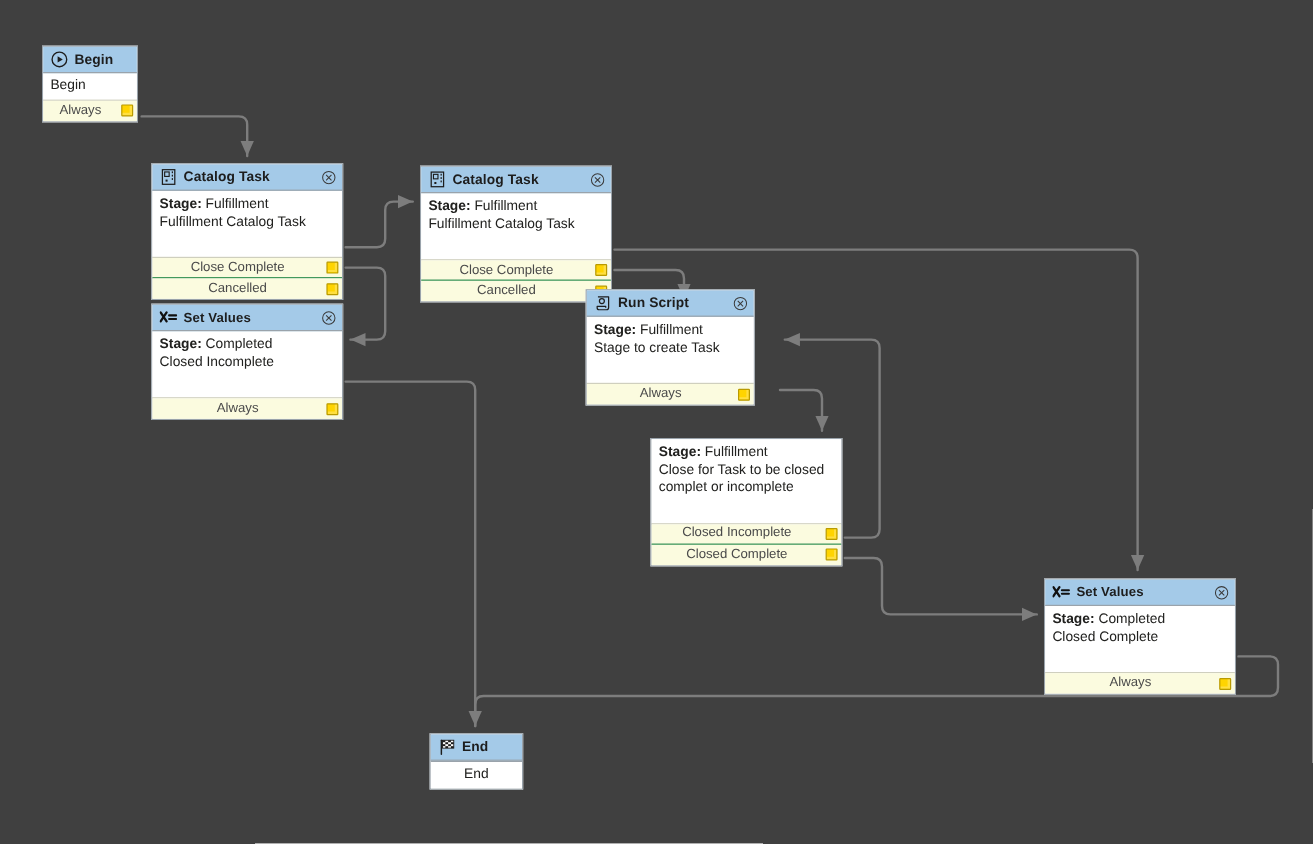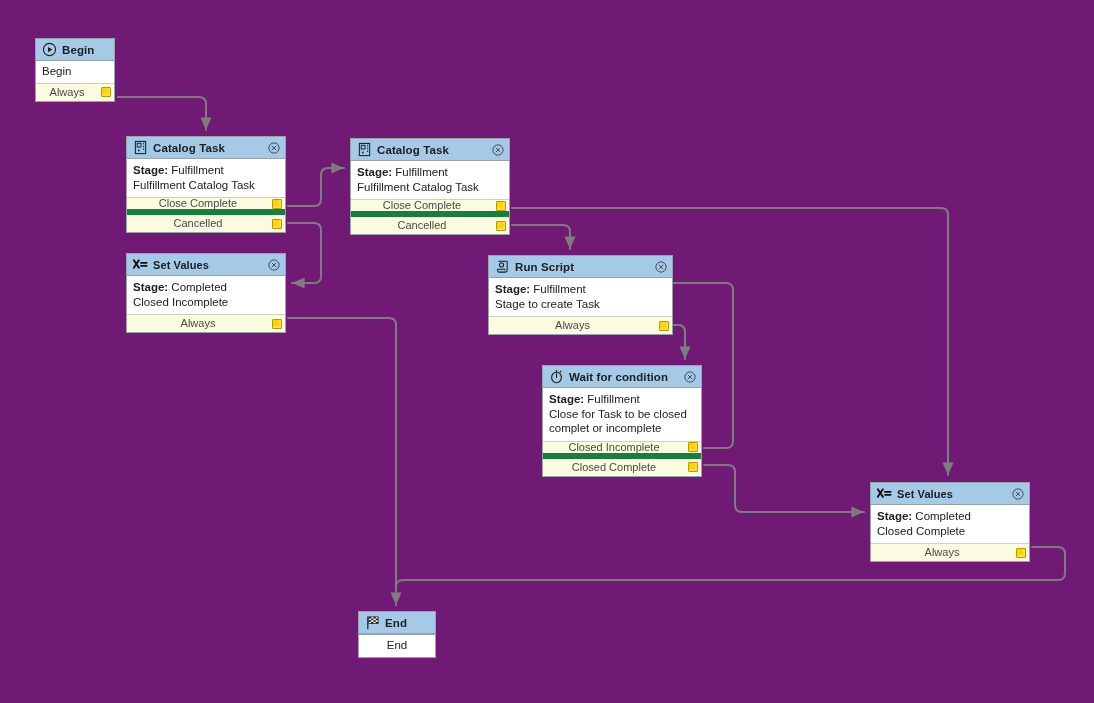--- a/index.html
+++ b/index.html
@@ -11,21 +11,21 @@
     width: 1094px;
     height: 703px;
     font-family: "Liberation Sans", sans-serif;
     -webkit-font-smoothing: antialiased;
   }
   #canvas {
     position: relative;
     width: 1094px;
     height: 703px;
     overflow: hidden;
-    background: #701a75;
+    background: #404040;
   }
   #wires {
     position: absolute;
     left: 0;
     top: 0;
     width: 1094px;
     height: 703px;
     pointer-events: none;
   }
   .node {
@@ -64,41 +64,41 @@
     position: absolute;
     right: 5px;
     top: 50%;
     transform: translateY(-50%);
     width: 12px;
     height: 12px;
     display: block;
   }
   .node-body {
     box-sizing: border-box;
-    padding: 4px 6px 5px 6px;
+    padding: 4px 6px 22px 6px;
     background: #ffffff;
     font-size: 11.5px;
     color: #21211f;
     line-height: 14.5px;
   }
   .node-body .line {
     white-space: nowrap;
   }
   .node-body .line b {
     font-weight: bold;
   }
   .ports {
     border-top: 1px solid #cfcfbe;
   }
   .port {
     position: relative;
     box-sizing: border-box;
     height: 17px;
     background: #fbfbdf;
-    border-bottom: 6px solid #15803d;
+    border-bottom: 1px solid #15803d;
     display: flex;
     align-items: center;
     justify-content: center;
   }
   .port:last-child {
     border-bottom: none;
   }
   .port .port-label {
     font-size: 11px;
     color: #4a4a4a;
@@ -272,21 +272,21 @@
       <div class="line">Closed Incomplete</div>
     </div>
     <div class="ports">
       <div class="port">
         <span class="port-label">Always</span>
         <span class="port-dot"></span>
       </div>
     </div>
   </div>
 
-  <div class="node" style="left:488px; top:255px; width:185px;">
+  <div class="node" style="left:488px; top:241px; width:141px;">
     <div class="node-header">
       <svg class="hdr-icon" viewBox="0 0 16 16">
         <path d="M3.5 2.5 L13 2.5 L13 12 Q13 14 11 14 L4.5 14 Q2.8 14 2.8 12.2 L2.8 11 L10.4 11 L10.4 12.2" fill="none" stroke="#1d1d1d" stroke-width="1.1" stroke-linejoin="round"></path>
         <circle cx="7" cy="6.3" r="2.2" fill="none" stroke="#1d1d1d" stroke-width="1.1"></circle>
       </svg>
       <span class="hdr-title">Run Script</span>
       <svg class="hdr-close" viewBox="0 0 14 14">
         <circle cx="7" cy="7" r="6" fill="none" stroke="#3a3a3a" stroke-width="1"></circle>
         <path d="M4.4 4.4 L9.6 9.6 M9.6 4.4 L4.4 9.6" stroke="#3a3a3a" stroke-width="1"></path>
       </svg>
@@ -300,33 +300,20 @@
     </div>
     <div class="ports">
       <div class="port">
         <span class="port-label">Always</span>
         <span class="port-dot"></span>
       </div>
     </div>
   </div>
 
   <div class="node" style="left:542px; top:365px; width:160px;">
-    <div class="node-header">
-      <svg class="hdr-icon" viewBox="0 0 16 16">
-        <ellipse cx="8" cy="9" rx="5.2" ry="5.6" fill="none" stroke="#1d1d1d" stroke-width="1.2"></ellipse>
-        <path d="M8 5.2 L8 9" stroke="#1d1d1d" stroke-width="1.2" stroke-linecap="round"></path>
-        <path d="M8 1.6 L8 3.4" stroke="#1d1d1d" stroke-width="1.3" stroke-linecap="round"></path>
-        <path d="M11.8 3.4 L12.8 2.3" stroke="#1d1d1d" stroke-width="1.1" stroke-linecap="round"></path>
-      </svg>
-      <span class="hdr-title">Wait for condition</span>
-      <svg class="hdr-close" viewBox="0 0 14 14">
-        <circle cx="7" cy="7" r="6" fill="none" stroke="#3a3a3a" stroke-width="1"></circle>
-        <path d="M4.4 4.4 L9.6 9.6 M9.6 4.4 L4.4 9.6" stroke="#3a3a3a" stroke-width="1"></path>
-      </svg>
-    </div>
     <div class="node-body">
       <div class="line">
         <b>Stage: </b>
         <span>Fulfillment</span>
       </div>
       <div class="line">Close for Task to be closed</div>
       <div class="line">complet or incomplete</div>
     </div>
     <div class="ports">
       <div class="port">

